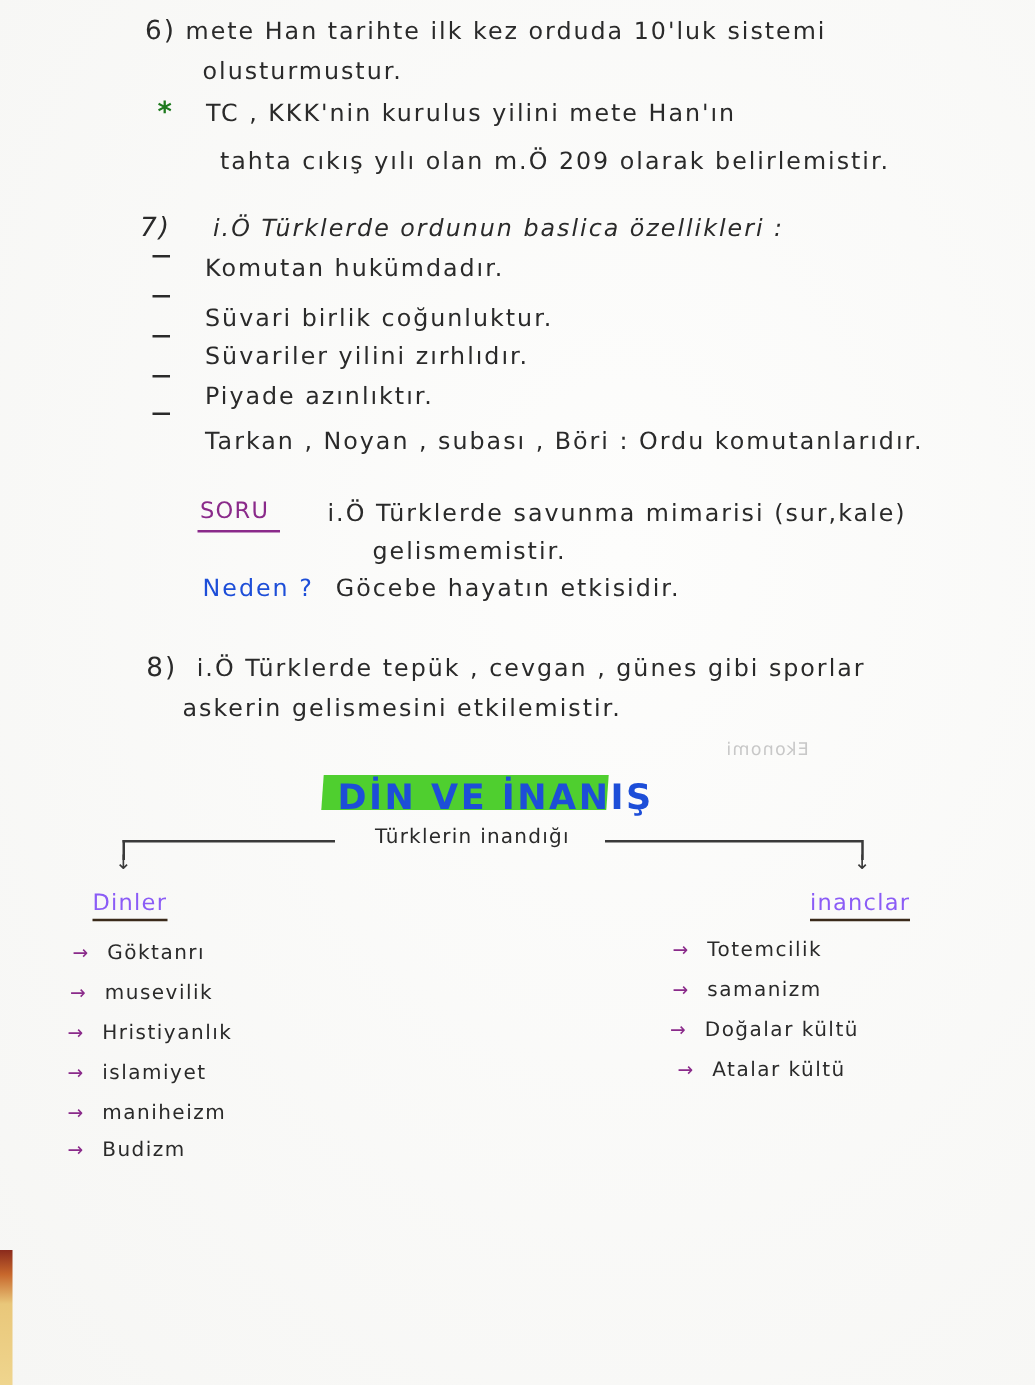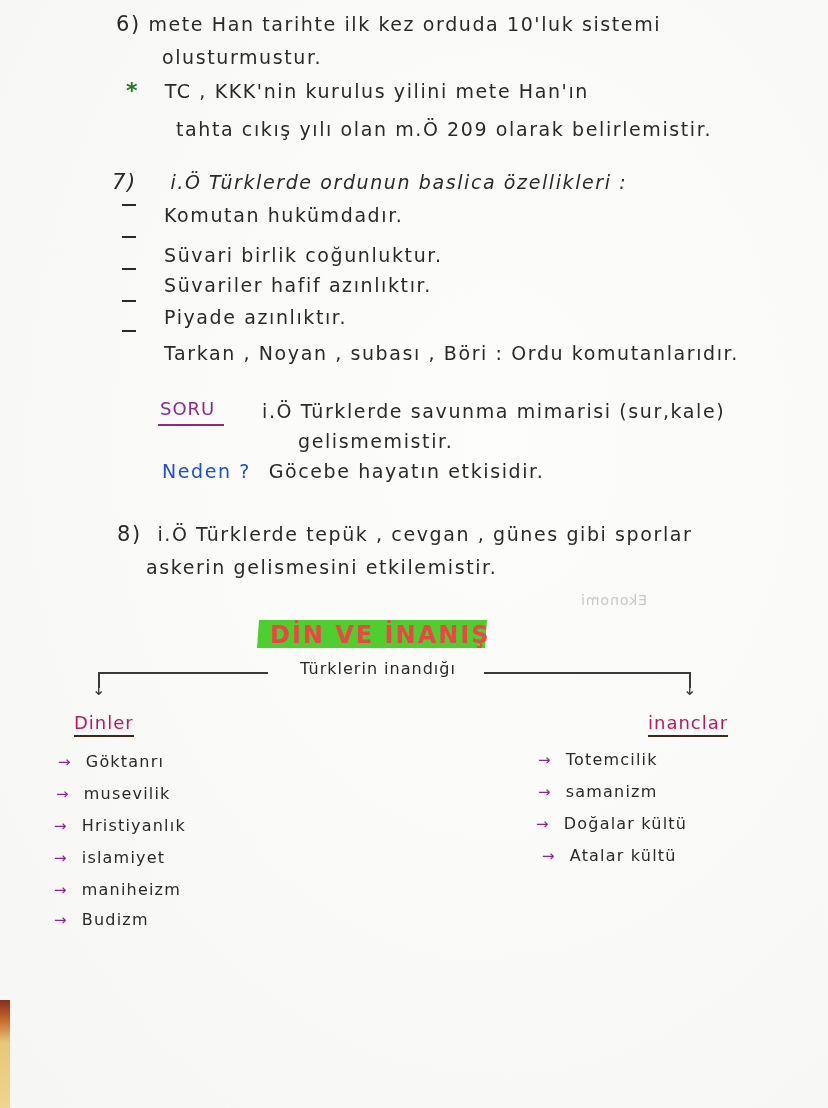--- a/index.html
+++ b/index.html
@@ -32,28 +32,28 @@
     color: #8a2a8a; letter-spacing: 1px;
   }
   .soru-underline {
     position: absolute; left: 158px; top: 424px; width: 66px; height: 2px; background: #8a2a8a;
   }
   .heading-wrap {
     position: absolute; left: 258px; top: 620px; width: 228px; height: 28px;
     background: #4fcf2f; transform: skewX(-4deg);
   }
   .heading-text {
-    position: absolute; left: 270px; top: 621px; font-size: 24px; font-weight: bold;
-    letter-spacing: 2px; color: #ef4444;
+    position: absolute; left: 270px; top: 621px; font-size: 28px; font-weight: bold;
+    letter-spacing: 2px; color: #1d4ed8;
   }
   .branch-line { position: absolute; height: 1.5px; background: #3a3a3a; }
   .branch-vert { position: absolute; width: 1.5px; background: #3a3a3a; }
   .arrow-down { position: absolute; font-size: 16px; color: #3a3a3a; }
   .col-title {
-    position: absolute; font-size: 18px; color: #be185d; letter-spacing: 1px;
+    position: absolute; font-size: 18px; color: #8b5cf6; letter-spacing: 1px;
     border-bottom: 2px solid #3a2a1a; padding-bottom: 2px;
   }
   .item {
     position: absolute; font-size: 16px; letter-spacing: 1.2px; white-space: nowrap; color: #2a2a2a;
   }
   .item .arr { color: #8a2a8a; margin-right: 14px; font-size: 15px; }
   .ghost {
     position: absolute; left: 580px; top: 592px; font-size: 14px; color: #c8c8c8;
     letter-spacing: 1px; transform: scaleX(-1);
   }
@@ -77,21 +77,21 @@
 
 <div class="line" style="left:112px; top:170px;font-style:italic;">
   <span class="num">7)</span>
   <span style="margin-left:26px;">i.Ö Türklerde ordunun baslica özellikleri :</span>
 </div>
 <div class="dash" style="top:204px;"></div>
 <div class="line" style="left:164px; top:204px;">Komutan hukümdadır.</div>
 <div class="dash" style="top:236px;"></div>
 <div class="line" style="left:164px; top:244px;">Süvari birlik coğunluktur.</div>
 <div class="dash" style="top:268px;"></div>
-<div class="line" style="left:164px; top:274px;">Süvariler hafif azınlıktır.</div>
+<div class="line" style="left:164px; top:274px;">Süvariler yilini zırhlıdır.</div>
 <div class="dash" style="top:300px;"></div>
 <div class="line" style="left:164px; top:306px;">Piyade azınlıktır.</div>
 <div class="dash" style="top:330px;"></div>
 <div class="line" style="left:164px; top:342px;">Tarkan , Noyan , subası , Böri : Ordu komutanlarıdır.</div>
 
 <div class="soru-label">SORU</div>
 <div class="soru-underline"></div>
 <div class="line" style="left:262px; top:400px;">i.Ö Türklerde savunma mimarisi (sur,kale)</div>
 <div class="line" style="left:298px; top:430px;">gelismemistir.</div>
 <div class="line" style="left:162px; top:460px;">

